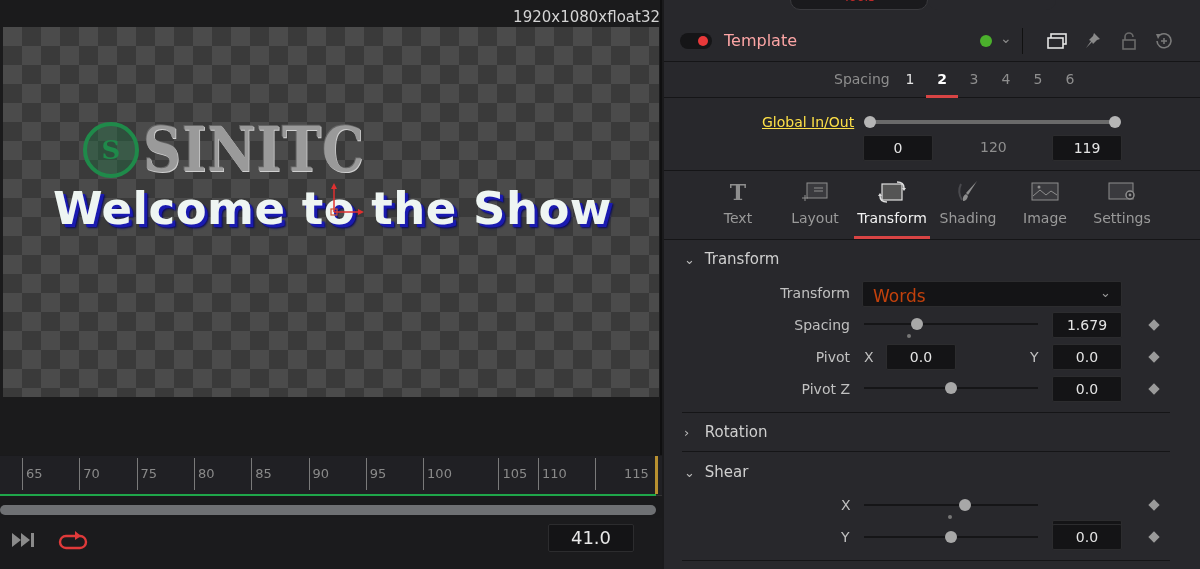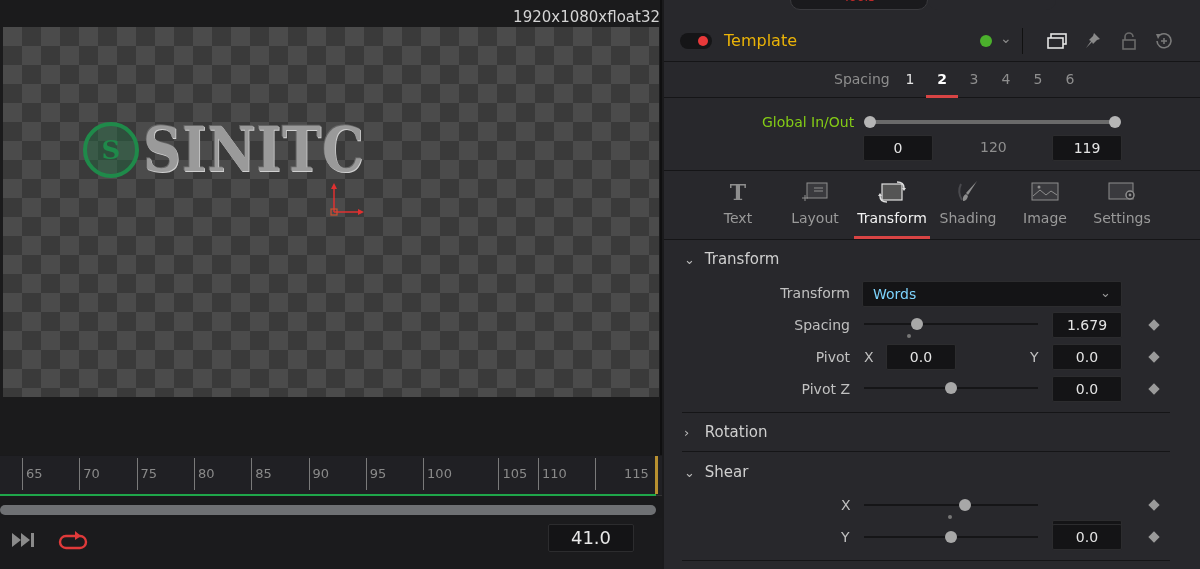--- a/index.html
+++ b/index.html
@@ -40,73 +40,74 @@
   
   .inspector { position: absolute; left: 664px; top: 0; width: 536px; height: 569px; background: #28282c; }
   .top-tabs { position: absolute; left: 126px; top: -14px; width: 390px; height: 24px; }
   .top-tab { position: absolute; top: 0; height: 24px; border-radius: 0 0 10px 10px; font-size: 13px; text-align: center; line-height: 20px; }
   .top-tab.tools { left: 0; width: 138px; background: #1a1a1d; color: #c02a2a; border: 1px solid #3a3a3e; }
   .top-tab.mods { left: 138px; width: 128px; background: #28282c; color: #555; }
 
   .header { position: absolute; left: 0; top: 22px; width: 536px; height: 40px; border-bottom: 1px solid #151517; }
   .toggle { position: absolute; left: 16px; top: 11px; width: 32px; height: 16px; border-radius: 8px; background: #151517; }
   .toggle-dot { position: absolute; right: 4px; top: 3px; width: 10px; height: 10px; border-radius: 50%; background: #e8393a; }
-  .node-name { position: absolute; left: 60px; top: 9px; font-size: 16px; color: #eab308; }
+  .node-name { position: absolute; left: 60px; top: 9px; font-size: 16px; color: #fca5a5; }
   .color-dot { position: absolute; left: 316px; top: 13px; width: 12px; height: 12px; border-radius: 50%; background: #4bb02c; }
   .color-chev { position: absolute; left: 336px; top: 8px; font-size: 14px; color: #8a8a8a; }
   .hdr-sep { position: absolute; left: 358px; top: 6px; width: 1px; height: 26px; background: #111; }
   .hdr-icon { position: absolute; top: 9px; width: 22px; height: 20px; }
 
   .versions { position: absolute; left: 0; top: 62px; width: 536px; height: 36px; border-bottom: 1px solid #151517; }
   .version-label { position: absolute; left: 170px; top: 9px; font-size: 14px; color: #8e8e8e; }
   .version-num { position: absolute; top: 9px; font-size: 14px; color: #8e8e8e; width: 16px; text-align: center; }
   .version-num.white { color: #e4e4e4; }
   .version-num.active { color: #ffffff; font-weight: bold; }
   .version-underline { position: absolute; left: 262px; top: 33px; width: 32px; height: 3px; background: #d84444; }
 
   .globalio { position: absolute; left: 0; top: 99px; width: 536px; height: 72px; border-bottom: 1px solid #151517; }
-  .gio-label { position: absolute; left: 98px; top: 15px; font-size: 14px; color: #84cc16; }
+  .gio-label { position: absolute; left: 98px; top: 15px; font-size: 14px; color: #fde047; text-decoration: underline; }
   .gio-track { position: absolute; left: 206px; top: 21px; width: 246px; height: 4px; background: #6a6a6a; border-radius: 2px; }
   .gio-knob { position: absolute; top: 17px; width: 12px; height: 12px; border-radius: 50%; background: #b5b5b5; }
   .field { position: absolute; height: 26px; background: #141416; border: 1px solid #2c2c2e; border-radius: 2px; color: #e4e4e4; font-size: 14px; text-align: center; line-height: 24px; }
   .gio-mid { position: absolute; left: 316px; top: 40px; font-size: 14px; color: #8e8e8e; }
 
   .tool-tabs { position: absolute; left: 0; top: 172px; width: 536px; height: 68px; border-bottom: 1px solid #151517; }
   .ttab { position: absolute; top: 8px; width: 76px; height: 58px; text-align: center; }
   .ttab-icon { display: block; margin: 0 auto; width: 30px; height: 24px; }
   .ttab-label { display: block; margin-top: 6px; font-size: 14px; color: #9a9a9a; }
   .ttab.active .ttab-label { color: #f2f2f2; }
   .ttab-underline { position: absolute; left: 190px; top: 64px; width: 76px; height: 3px; background: #d84444; }
 
   .section-head { position: absolute; left: 20px; font-size: 15px; color: #cfcfcf; }
   .section-head .chev { display: inline-block; width: 16px; color: #bbb; font-size: 13px; }
   .sec-divider { position: absolute; left: 18px; width: 488px; height: 1px; background: #151517; }
 
   .prop-label { position: absolute; font-size: 14px; color: #c0c0c0; text-align: right; }
   .dropdown { position: absolute; left: 198px; top: 281px; width: 260px; height: 26px; background: #141416; border: 1px solid #2c2c2e; border-radius: 2px; }
-  .dropdown-val { position: absolute; left: 10px; top: 4px; font-size: 14px; color: #7dd3fc; }
+  .dropdown-val { position: absolute; left: 10px; top: 4px; font-size: 17px; color: #c2410c; }
   .dropdown-chev { position: absolute; right: 10px; top: 3px; font-size: 13px; color: #9a9a9a; }
   .slider-track { position: absolute; height: 2px; background: #151517; }
   .slider-knob { position: absolute; width: 12px; height: 12px; border-radius: 50%; background: #a8a8a8; }
   .default-dot { position: absolute; width: 4px; height: 4px; border-radius: 50%; background: #777; }
   .keyframe { position: absolute; width: 8px; height: 8px; background: #9a9a9a; transform: rotate(45deg); }
   .axis-label { position: absolute; font-size: 14px; color: #c0c0c0; }
 </style>
 </head>
 <body>
 
 <div class="root">
 
   <div class="viewer">
     <div class="viewer-info">1920x1080xfloat32</div>
     <div class="canvas">
       <div class="watermark">
         <div class="wm-circle">S</div>
         <div class="wm-text">SINITC</div>
       </div>
+      <div class="title-text">Welcome to the Show</div>
       <svg class="gizmo" viewBox="0 0 40 40">
         <line x1="6" y1="30" x2="6" y2="5" stroke="#e03030" stroke-width="1.5"></line>
         <polygon points="6,1 3,7 9,7" fill="#e03030"></polygon>
         <line x1="6" y1="30" x2="32" y2="30" stroke="#e03030" stroke-width="1.5"></line>
         <polygon points="36,30 30,27 30,33" fill="#e03030"></polygon>
         <rect x="3" y="27" width="6" height="6" fill="none" stroke="#d05030" stroke-width="1.2"></rect>
       </svg>
     </div>
   </div>
 

